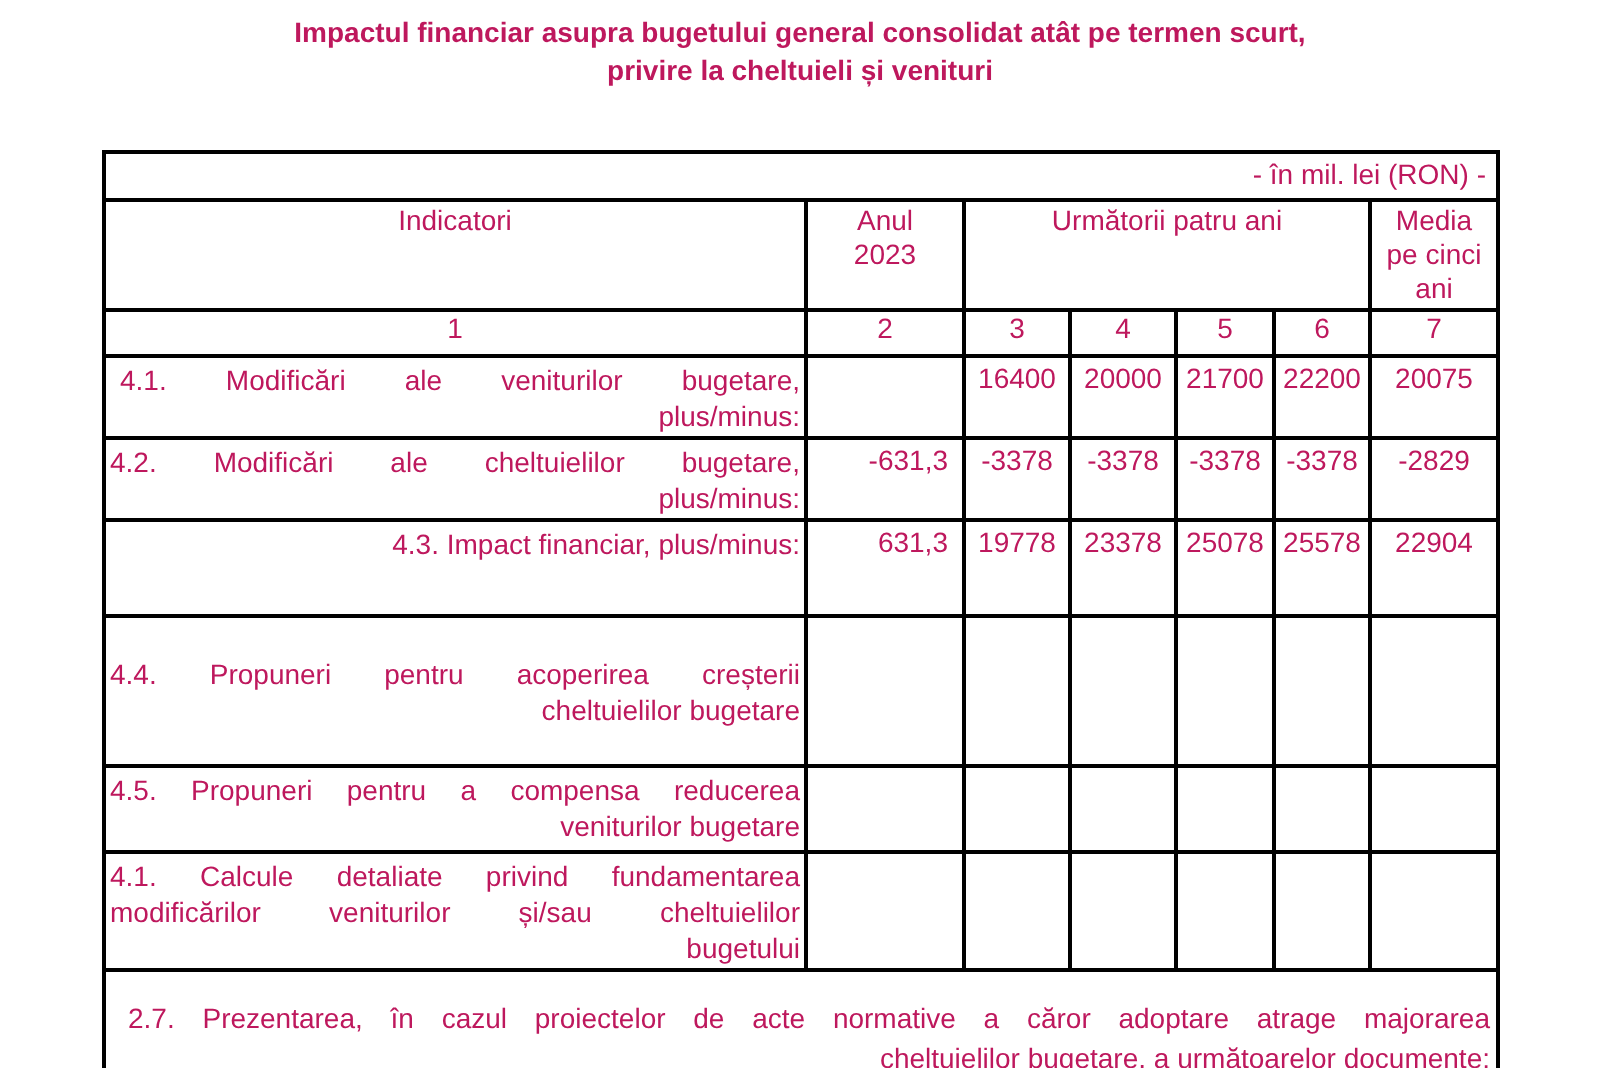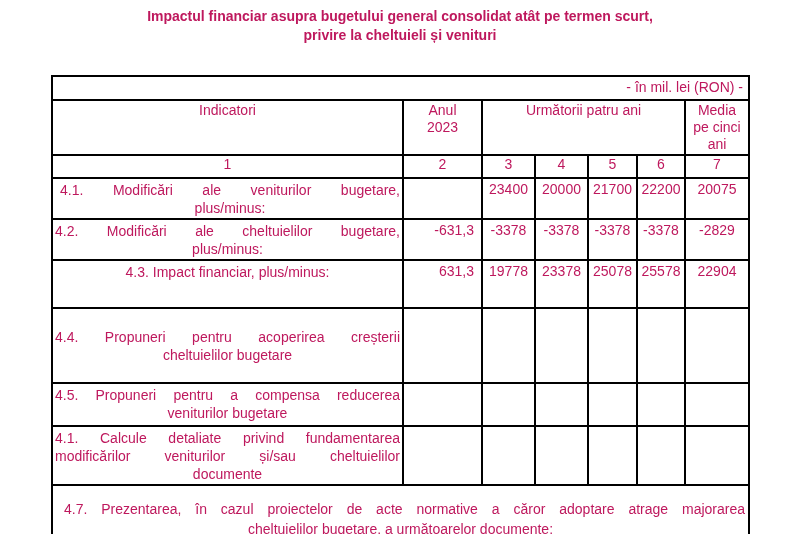--- a/index.html
+++ b/index.html
@@ -20,21 +20,21 @@
   
   td.unit { text-align:right; padding:2px 5px 2px 2px; font-size:13.5px; vertical-align:middle; }
   
   td.hd { text-align:center; vertical-align:middle; font-size:13.5px; line-height:17px; padding:1px;margin-top:32px; }
   td.hd-ind { text-align:center; vertical-align:middle; font-size:13.5px; padding:1px 2px; }
   td.num { text-align:center; vertical-align:middle; font-size:13.5px; padding:0; }
   
   td.lab { padding:2px 2px 1px 2px; line-height:18px; }
   td.lab.pl { padding-left:7px; }
   td.lab.mid { vertical-align:middle; }
-  .ln { text-align:center; }
+  .ln { text-align:right; }
   .ln.st { text-align:justify; text-align-last:justify; }
   .ln.ind { text-indent:8px; }
   
   td.v { text-align:center; padding-top:2px; line-height:17px; }
   td.v2 { text-align:right; padding:2px 7px 0 1px; line-height:17px; }
   
   td.note { padding:13px 3px 0 3px; line-height:20px; }
 </style>
 </head>
 <body>
@@ -85,21 +85,21 @@
       <td class="num">6</td>
       <td class="num">7</td>
     </tr>
 
     <tr style="height:40px">
       <td class="lab pl">
         <div class="ln st">4.1. Modificări ale veniturilor bugetare,</div>
         <div class="ln">plus/minus:</div>
       </td>
       <td class="v2"></td>
-      <td class="v">23400</td>
+      <td class="v">16400</td>
       <td class="v">20000</td>
       <td class="v">21700</td>
       <td class="v">22200</td>
       <td class="v">20075</td>
     </tr>
 
     <tr style="height:39px">
       <td class="lab">
         <div class="ln st">4.2. Modificări ale cheltuielilor bugetare,</div>
         <div class="ln">plus/minus:</div>
@@ -147,32 +147,32 @@
       <td class="v"></td>
       <td class="v"></td>
       <td class="v"></td>
       <td class="v"></td>
     </tr>
 
     <tr style="height:56px">
       <td class="lab">
         <div class="ln st">4.1. Calcule detaliate privind fundamentarea</div>
         <div class="ln st">modificărilor veniturilor și/sau cheltuielilor</div>
-        <div class="ln">documente</div>
+        <div class="ln">bugetului</div>
       </td>
       <td class="v2"></td>
       <td class="v"></td>
       <td class="v"></td>
       <td class="v"></td>
       <td class="v"></td>
       <td class="v"></td>
     </tr>
 
     <tr style="height:60px">
       <td class="note" colspan="7">
-        <div class="ln st ind">4.7. Prezentarea, în cazul proiectelor de acte normative a căror adoptare atrage majorarea</div>
+        <div class="ln st ind">2.7. Prezentarea, în cazul proiectelor de acte normative a căror adoptare atrage majorarea</div>
         <div class="ln">cheltuielilor  bugetare, a următoarelor documente:</div>
       </td>
     </tr>
   </tbody>
     </table>
 
 </div>
 
 </body></html>

